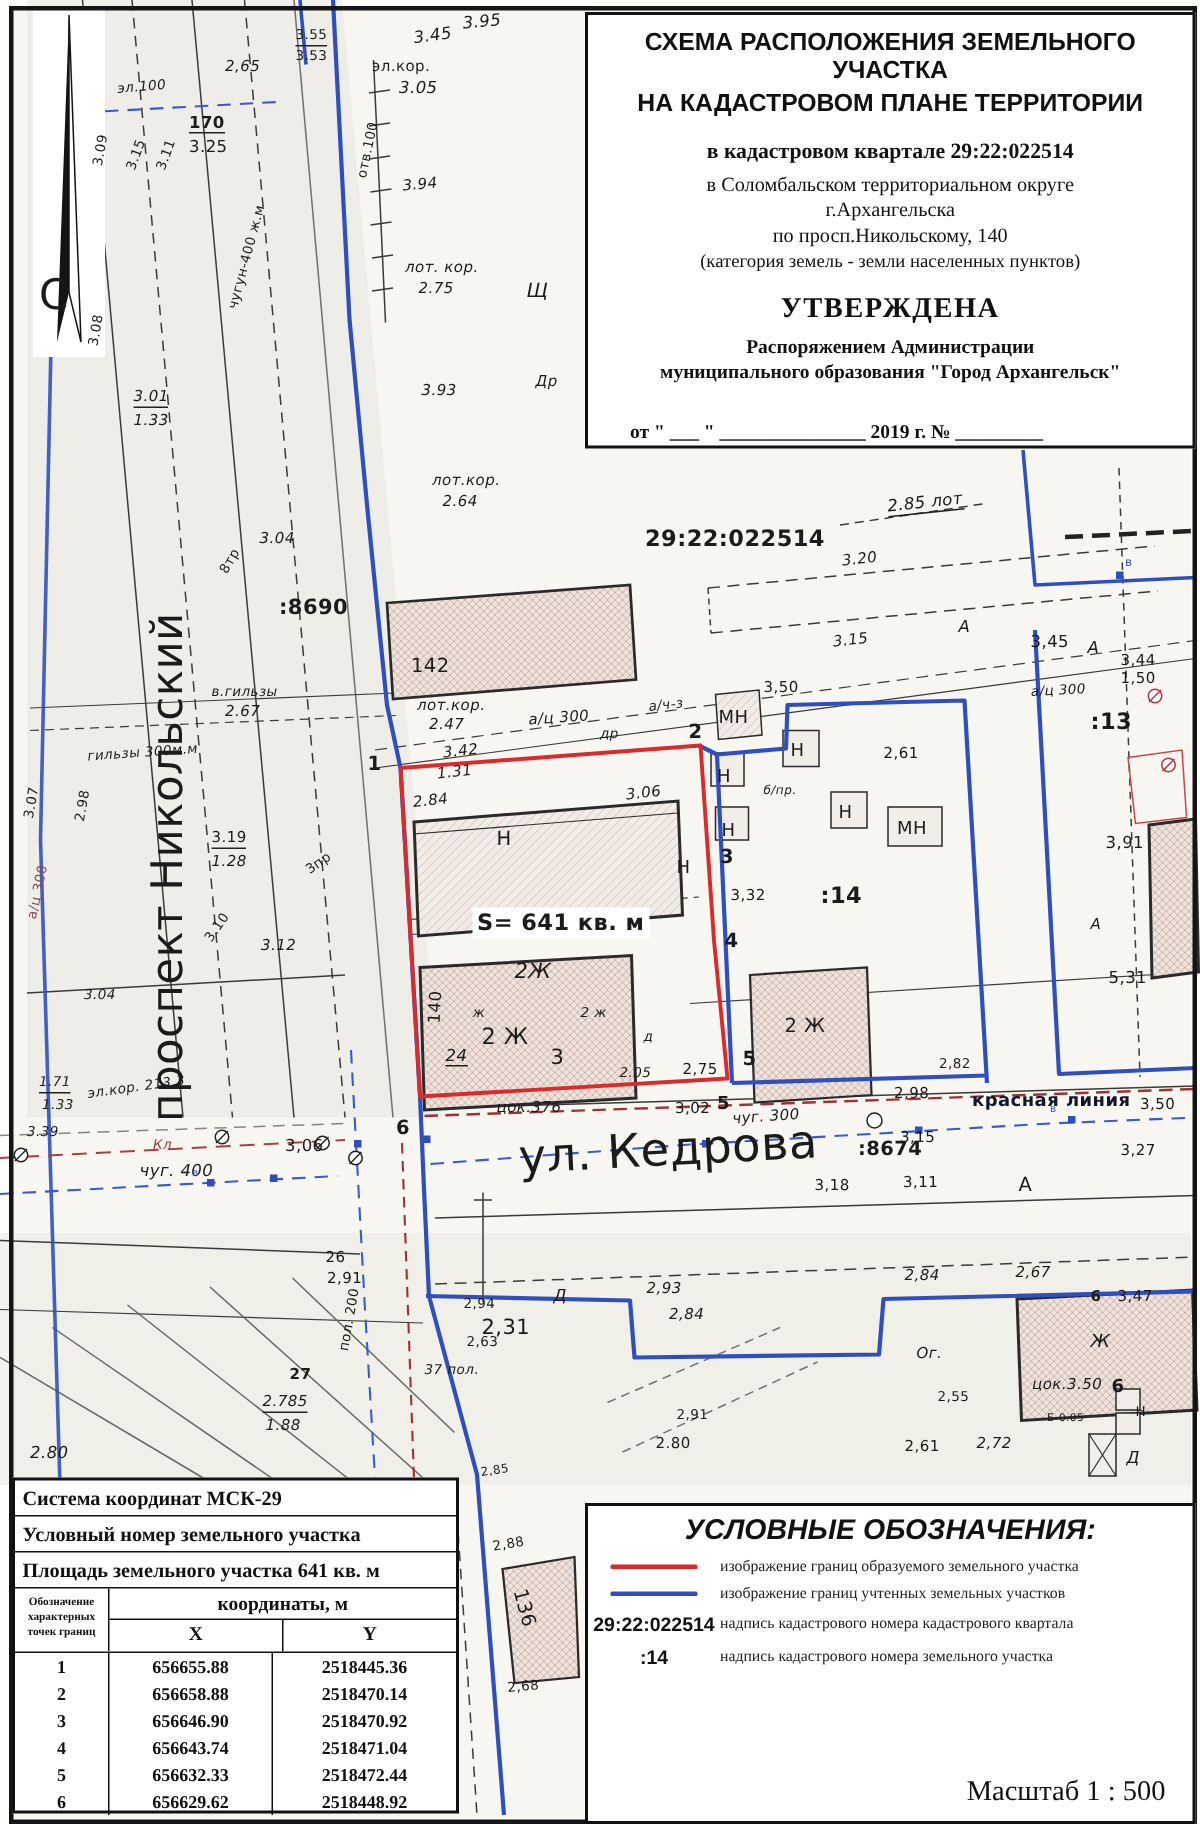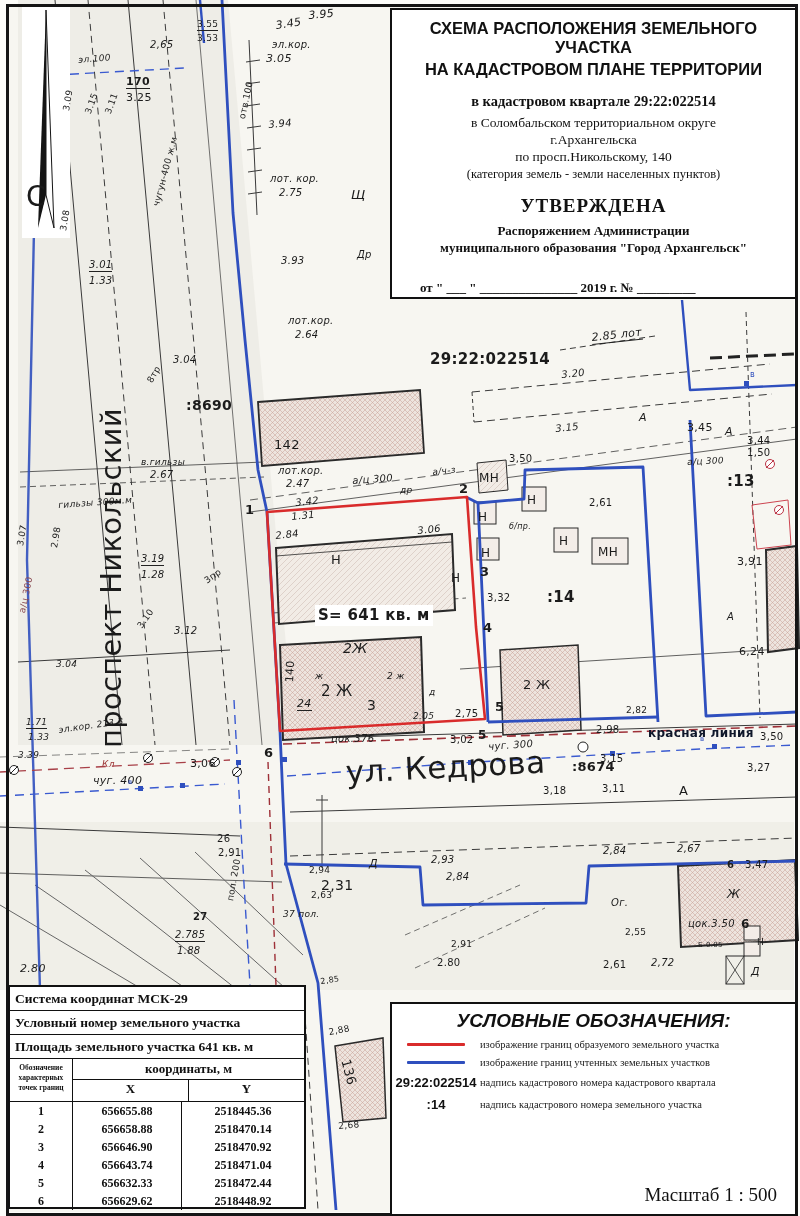--- a/index.html
+++ b/index.html
@@ -214,21 +214,21 @@
       <polygon points="46,10 54,228 46,195" fill="#ffffff" stroke="#141414" stroke-width="1"></polygon>
     </g>
   </svg>
 
   <div id="map-labels">
       <span class="map-label" style="left: 26px; top: 183px; font-size: 28px;">С</span>
       <span class="map-label" style="left: 97px; top: 748px; font-size: 29px; transform: rotate(-90deg);">проспект Никольский</span>
       <span class="map-label" style="left: 345px; top: 757px; font-size: 31px; transform: rotate(-3deg);">ул. Кедрова</span>
       <span class="map-label" style="left: 308px; top: 10px; font-size: 11px; transform: rotate(-5deg); font-style: italic;">3.95</span>
       <span class="map-label" style="left: 275px; top: 20px; font-size: 11px; transform: rotate(-8deg); font-style: italic;">3.45</span>
-      <span class="map-label" style="left: 272px; top: 40px; font-size: 10px; font-style: italic;">эл.кор.</span>
+      <span class="map-label" style="left: 248px; top: 40px; font-size: 10px; ">эл.кор.</span>
       <span class="map-label" style="left: 266px; top: 53px; font-size: 11px; font-style: italic;">3.05</span>
       <span class="map-label" style="left: 150px; top: 40px; font-size: 10px; font-style: italic;">2,65</span>
       <span class="map-label u" style="left: 126px; top: 76px; font-size: 11px; font-weight: bold;">170</span>
       <span class="map-label" style="left: 126px; top: 92px; font-size: 11px;">3.25</span>
       <span class="map-label u" style="left: 197px; top: 20px; font-size: 9px;">3.55</span>
       <span class="map-label" style="left: 197px; top: 34px; font-size: 9px;">3.53</span>
       <span class="map-label" style="left: 78px; top: 56px; font-size: 9px; transform: rotate(-5deg); font-style: italic;">эл.100</span>
       <span class="map-label" style="left: 238px; top: 118px; font-size: 9px; transform: rotate(-78deg);">отв.100</span>
       <span class="map-label" style="left: 268px; top: 120px; font-size: 10px; transform: rotate(-5deg); font-style: italic;">3.94</span>
       <span class="map-label" style="left: 270px; top: 174px; font-size: 10px; font-style: italic;">лот. кор.</span>
@@ -247,21 +247,21 @@
       <span class="map-label" style="left: 295px; top: 330px; font-size: 10px; font-style: italic;">2.64</span>
       <span class="map-label" style="left: 186px; top: 398px; font-size: 14px; font-weight: bold;">:8690</span>
       <span class="map-label" style="left: 274px; top: 438px; font-size: 13px; text-align: right;">142</span>
       <span class="map-label" style="left: 141px; top: 458px; font-size: 9px; font-style: italic;">в.гильзы</span>
       <span class="map-label" style="left: 150px; top: 470px; font-size: 10px; font-style: italic;">2.67</span>
       <span class="map-label" style="left: 58px; top: 501px; font-size: 9px; transform: rotate(-4deg); font-style: italic;">гильзы 300м.м</span>
       <span class="map-label" style="left: 173px; top: 355px; font-size: 10px; font-style: italic;">3.04</span>
       <span class="map-label" style="left: 146px; top: 380px; font-size: 9px; transform: rotate(-60deg);">8тр</span>
       <span class="map-label" style="left: 278px; top: 466px; font-size: 10px; font-style: italic;">лот.кор.</span>
       <span class="map-label" style="left: 286px; top: 479px; font-size: 10px; font-style: italic;">2.47</span>
-      <span class="map-label u" style="left: 141px; top: 554px; font-size: 10px; font-style: italic; text-align: right;">3.19</span>
+      <span class="map-label u" style="left: 141px; top: 554px; font-size: 10px;  text-align: right;">3.19</span>
       <span class="map-label" style="left: 141px; top: 570px; font-size: 10px; font-style: italic;">1.28</span>
       <span class="map-label" style="left: 203px; top: 578px; font-size: 9px; transform: rotate(-35deg);">3пр</span>
       <span class="map-label" style="left: 174px; top: 626px; font-size: 10px; font-style: italic;">3.12</span>
       <span class="map-label" style="left: 136px; top: 625px; font-size: 9px; transform: rotate(-55deg);">3.10</span>
       <span class="map-label" style="left: 56px; top: 660px; font-size: 9px; font-style: italic;">3.04</span>
       <span class="map-label u" style="left: 26px; top: 718px; font-size: 9px; font-style: italic;">1.71</span>
       <span class="map-label" style="left: 28px; top: 733px; font-size: 9px; font-style: italic;">1.33</span>
       <span class="map-label" style="left: 58px; top: 726px; font-size: 9px; transform: rotate(-8deg); font-style: italic;">эл.кор. 213.3</span>
       <span class="map-label" style="left: 18px; top: 751px; font-size: 9px; font-style: italic;">3.39</span>
       <span class="map-label" style="left: 18px; top: 612px; font-size: 9px; transform: rotate(-78deg); color: rgb(138, 74, 82);">а/ц 300</span>
@@ -365,21 +365,21 @@
       <span class="map-label" style="left: 555px; top: 424px; font-size: 10px; transform: rotate(-6deg); font-style: italic;">3.15</span>
       <span class="map-label" style="left: 639px; top: 412px; font-size: 11px; font-style: italic;">А</span>
       <span class="map-label" style="left: 687px; top: 422px; font-size: 11px;">3,45</span>
       <span class="map-label" style="left: 725px; top: 426px; font-size: 11px; font-style: italic;">А</span>
       <span class="map-label" style="left: 747px; top: 436px; font-size: 10px;">3,44</span>
       <span class="map-label" style="left: 747px; top: 448px; font-size: 10px;">1,50</span>
       <span class="map-label" style="left: 687px; top: 458px; font-size: 9px; transform: rotate(-3deg); font-style: italic;">а/ц 300</span>
       <span class="map-label" style="left: 727px; top: 474px; font-size: 15px; font-weight: bold;">:13</span>
       <span class="map-label" style="left: 737px; top: 556px; font-size: 11px;">3,91</span>
       <span class="map-label" style="left: 727px; top: 612px; font-size: 10px; font-style: italic;">А</span>
-      <span class="map-label" style="left: 739px; top: 646px; font-size: 11px;">6,24</span>
+      <span class="map-label" style="left: 739px; top: 646px; font-size: 11px;">5,31</span>
     </div>
 
   <div id="title-block">
     <div class="tb-h">СХЕМА РАСПОЛОЖЕНИЯ ЗЕМЕЛЬНОГО УЧАСТКА</div>
     <div class="tb-h2">НА КАДАСТРОВОМ ПЛАНЕ ТЕРРИТОРИИ</div>
     <div class="tb-serif tb-q">в кадастровом квартале 29:22:022514</div>
     <div class="tb-serif tb-l">в Соломбальском территориальном округе</div>
     <div class="tb-serif tb-l2">г.Архангельска</div>
     <div class="tb-serif tb-l2">по просп.Никольскому, 140</div>
     <div class="tb-serif tb-cat">(категория земель - земли населенных пунктов)</div>

